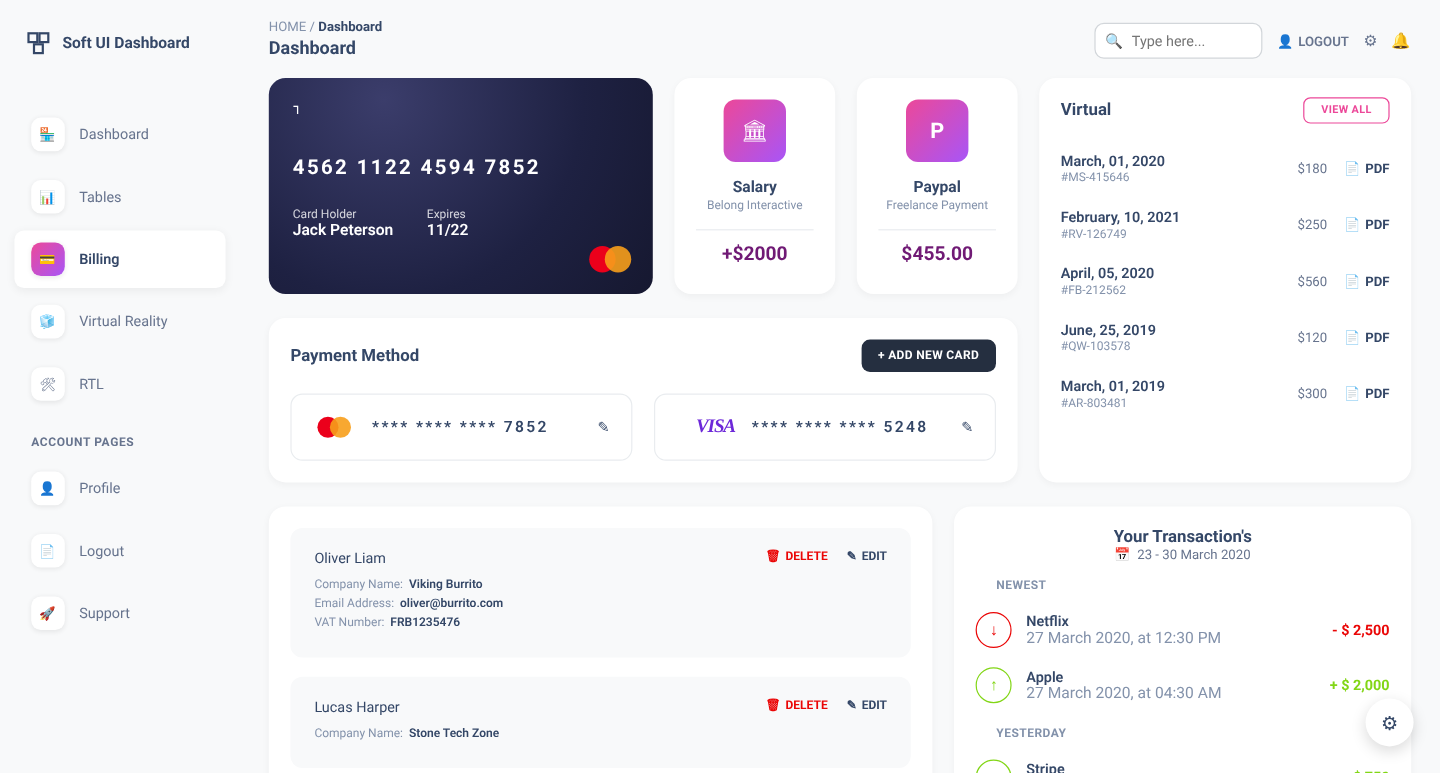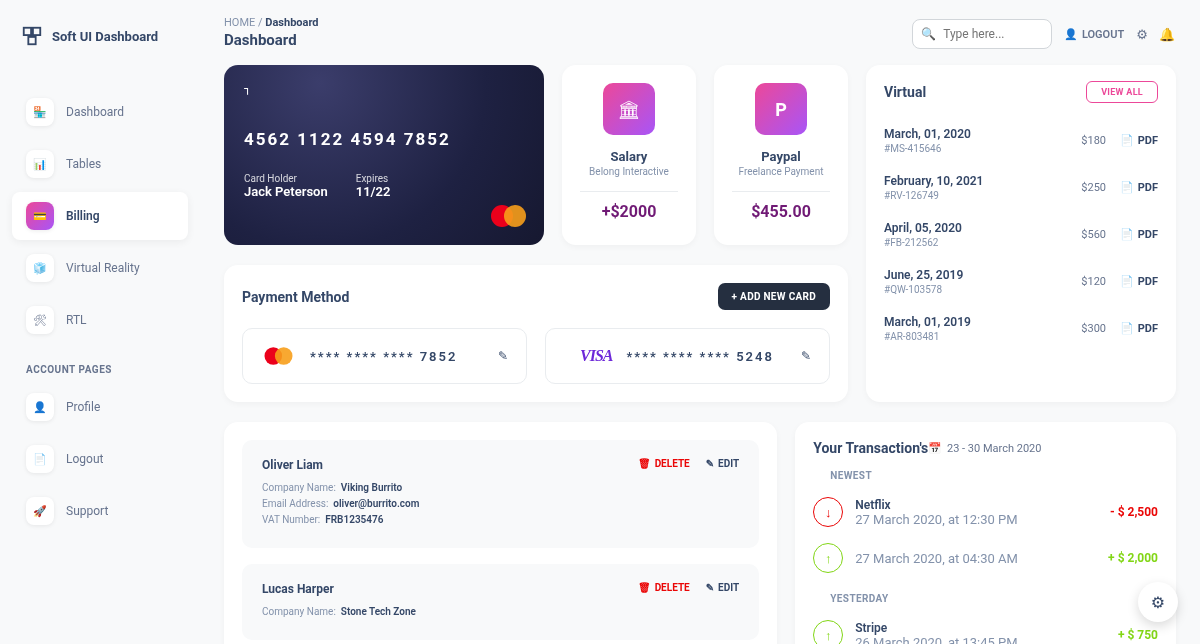--- a/index.html
+++ b/index.html
@@ -73,29 +73,29 @@
 .pm-num { font-size: 13px; font-weight: 600; letter-spacing: 2px; flex: 1; }
 .pm-edit { cursor: pointer; color: #344767; font-size: 12px; }
 .visa-txt { font-family: serif; font-style: italic; font-weight: 900; color: #6d28d9; font-size: 16px; letter-spacing: -1px; margin-left: 16px; }
 
 
 .row2 { display: flex; gap: 18px; }
 .billing-info { flex: 1.5; }
 .transactions { flex: 1; }
 
 .bill-card { background: #f8f9fa; border-radius: 10px; padding: 18px 20px; margin-bottom: 16px; display: flex; justify-content: space-between; align-items: flex-start; }
-.bill-name { font-size: 12px; font-weight: 700; margin-bottom: 10px; }
+.bill-name { font-size: 12px; font-weight: 400; margin-bottom: 10px; }
 .bill-line { font-size: 10px; color: #8392ab; margin-bottom: 5px; }
 .bill-line b { color: #344767; font-weight: 600; }
 .bill-actions { display: flex; gap: 16px; }
 .bill-btn { font-size: 10px; font-weight: 700; cursor: pointer; display: flex; align-items: center; gap: 4px; }
 .bill-btn.del { color: #ea0606; }
 .bill-btn.edit { color: #344767; }
 
-.trans-head { display: flex; justify-content: flex-start; align-items: center; margin-bottom: 14px; }
+.trans-head { display: flex; justify-content: flex-start; align-items: center; margin-bottom: 14px; flex-direction: column; }
 .trans-head h3 { font-size: 14px; font-weight: 700; }
 .trans-range { font-size: 11px; color: #67748e; display: flex; align-items: center; gap: 5px; }
 .trans-section { font-size: 10px; font-weight: 700; color: #8392ab; margin: 12px 17px 8px; letter-spacing: 0.4px; }
 .trans-row { display: flex; align-items: center; gap: 12px; padding: 8px 0; }
 .trans-icon { width: 30px; height: 30px; border-radius: 50%; border: 1.5px solid; display: flex; align-items: center; justify-content: center; font-size: 13px; font-weight: 700; }
 .trans-icon.down { border-color: #ea0606; color: #ea0606; }
 .trans-icon.up { border-color: #82d616; color: #82d616; }
 .trans-info { flex: 1; }
 .trans-name { font-size: 12px; font-weight: 600; }
 .trans-date { font-size: 13px; color: #8392ab; }
@@ -351,20 +351,21 @@
       <div class="trans-icon down">↓</div>
       <div class="trans-info">
         <div class="trans-name">Netflix</div>
         <div class="trans-date">27 March 2020, at 12:30 PM</div>
       </div>
       <div class="trans-amt neg">- $ 2,500</div>
             </div>
             <div class="trans-row">
       <div class="trans-icon up">↑</div>
       <div class="trans-info">
+        <div class="trans-name">Apple</div>
         <div class="trans-date">27 March 2020, at 04:30 AM</div>
       </div>
       <div class="trans-amt pos">+ $ 2,000</div>
             </div>
           </div>
         <div class="trans-section">YESTERDAY</div>
         <div id="trans-yesterday">
             <div class="trans-row">
       <div class="trans-icon up">↑</div>
       <div class="trans-info">

